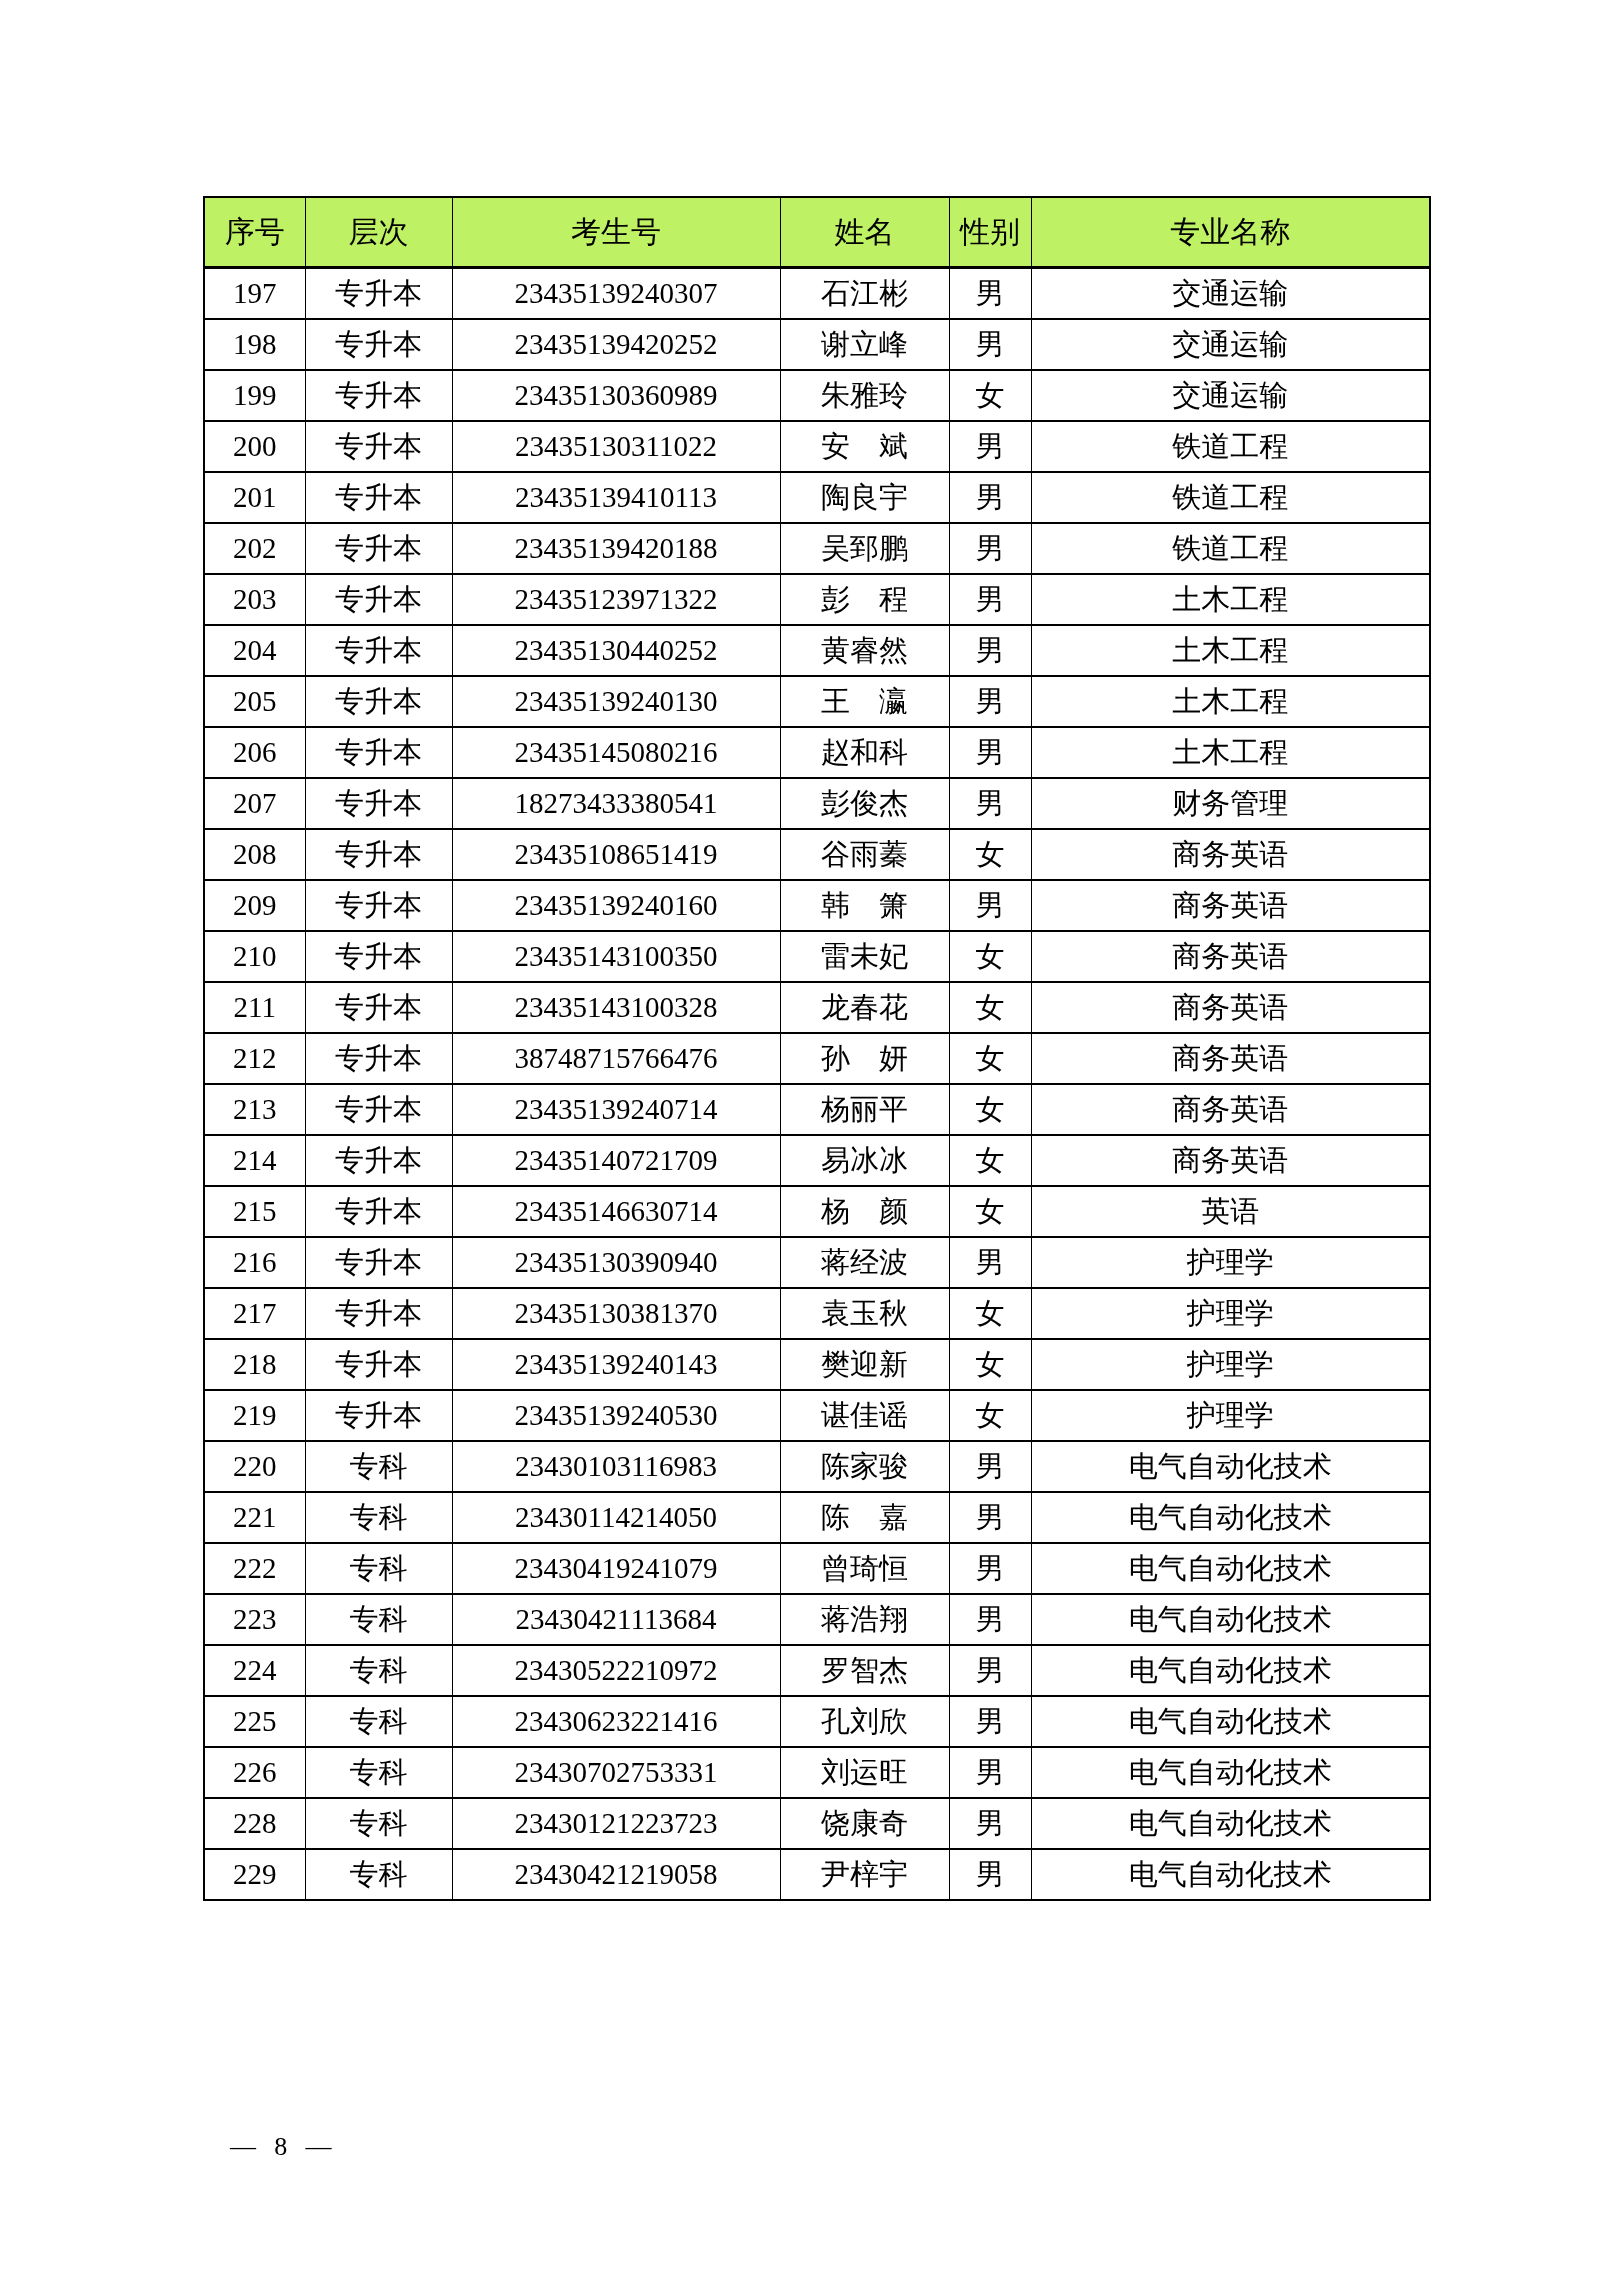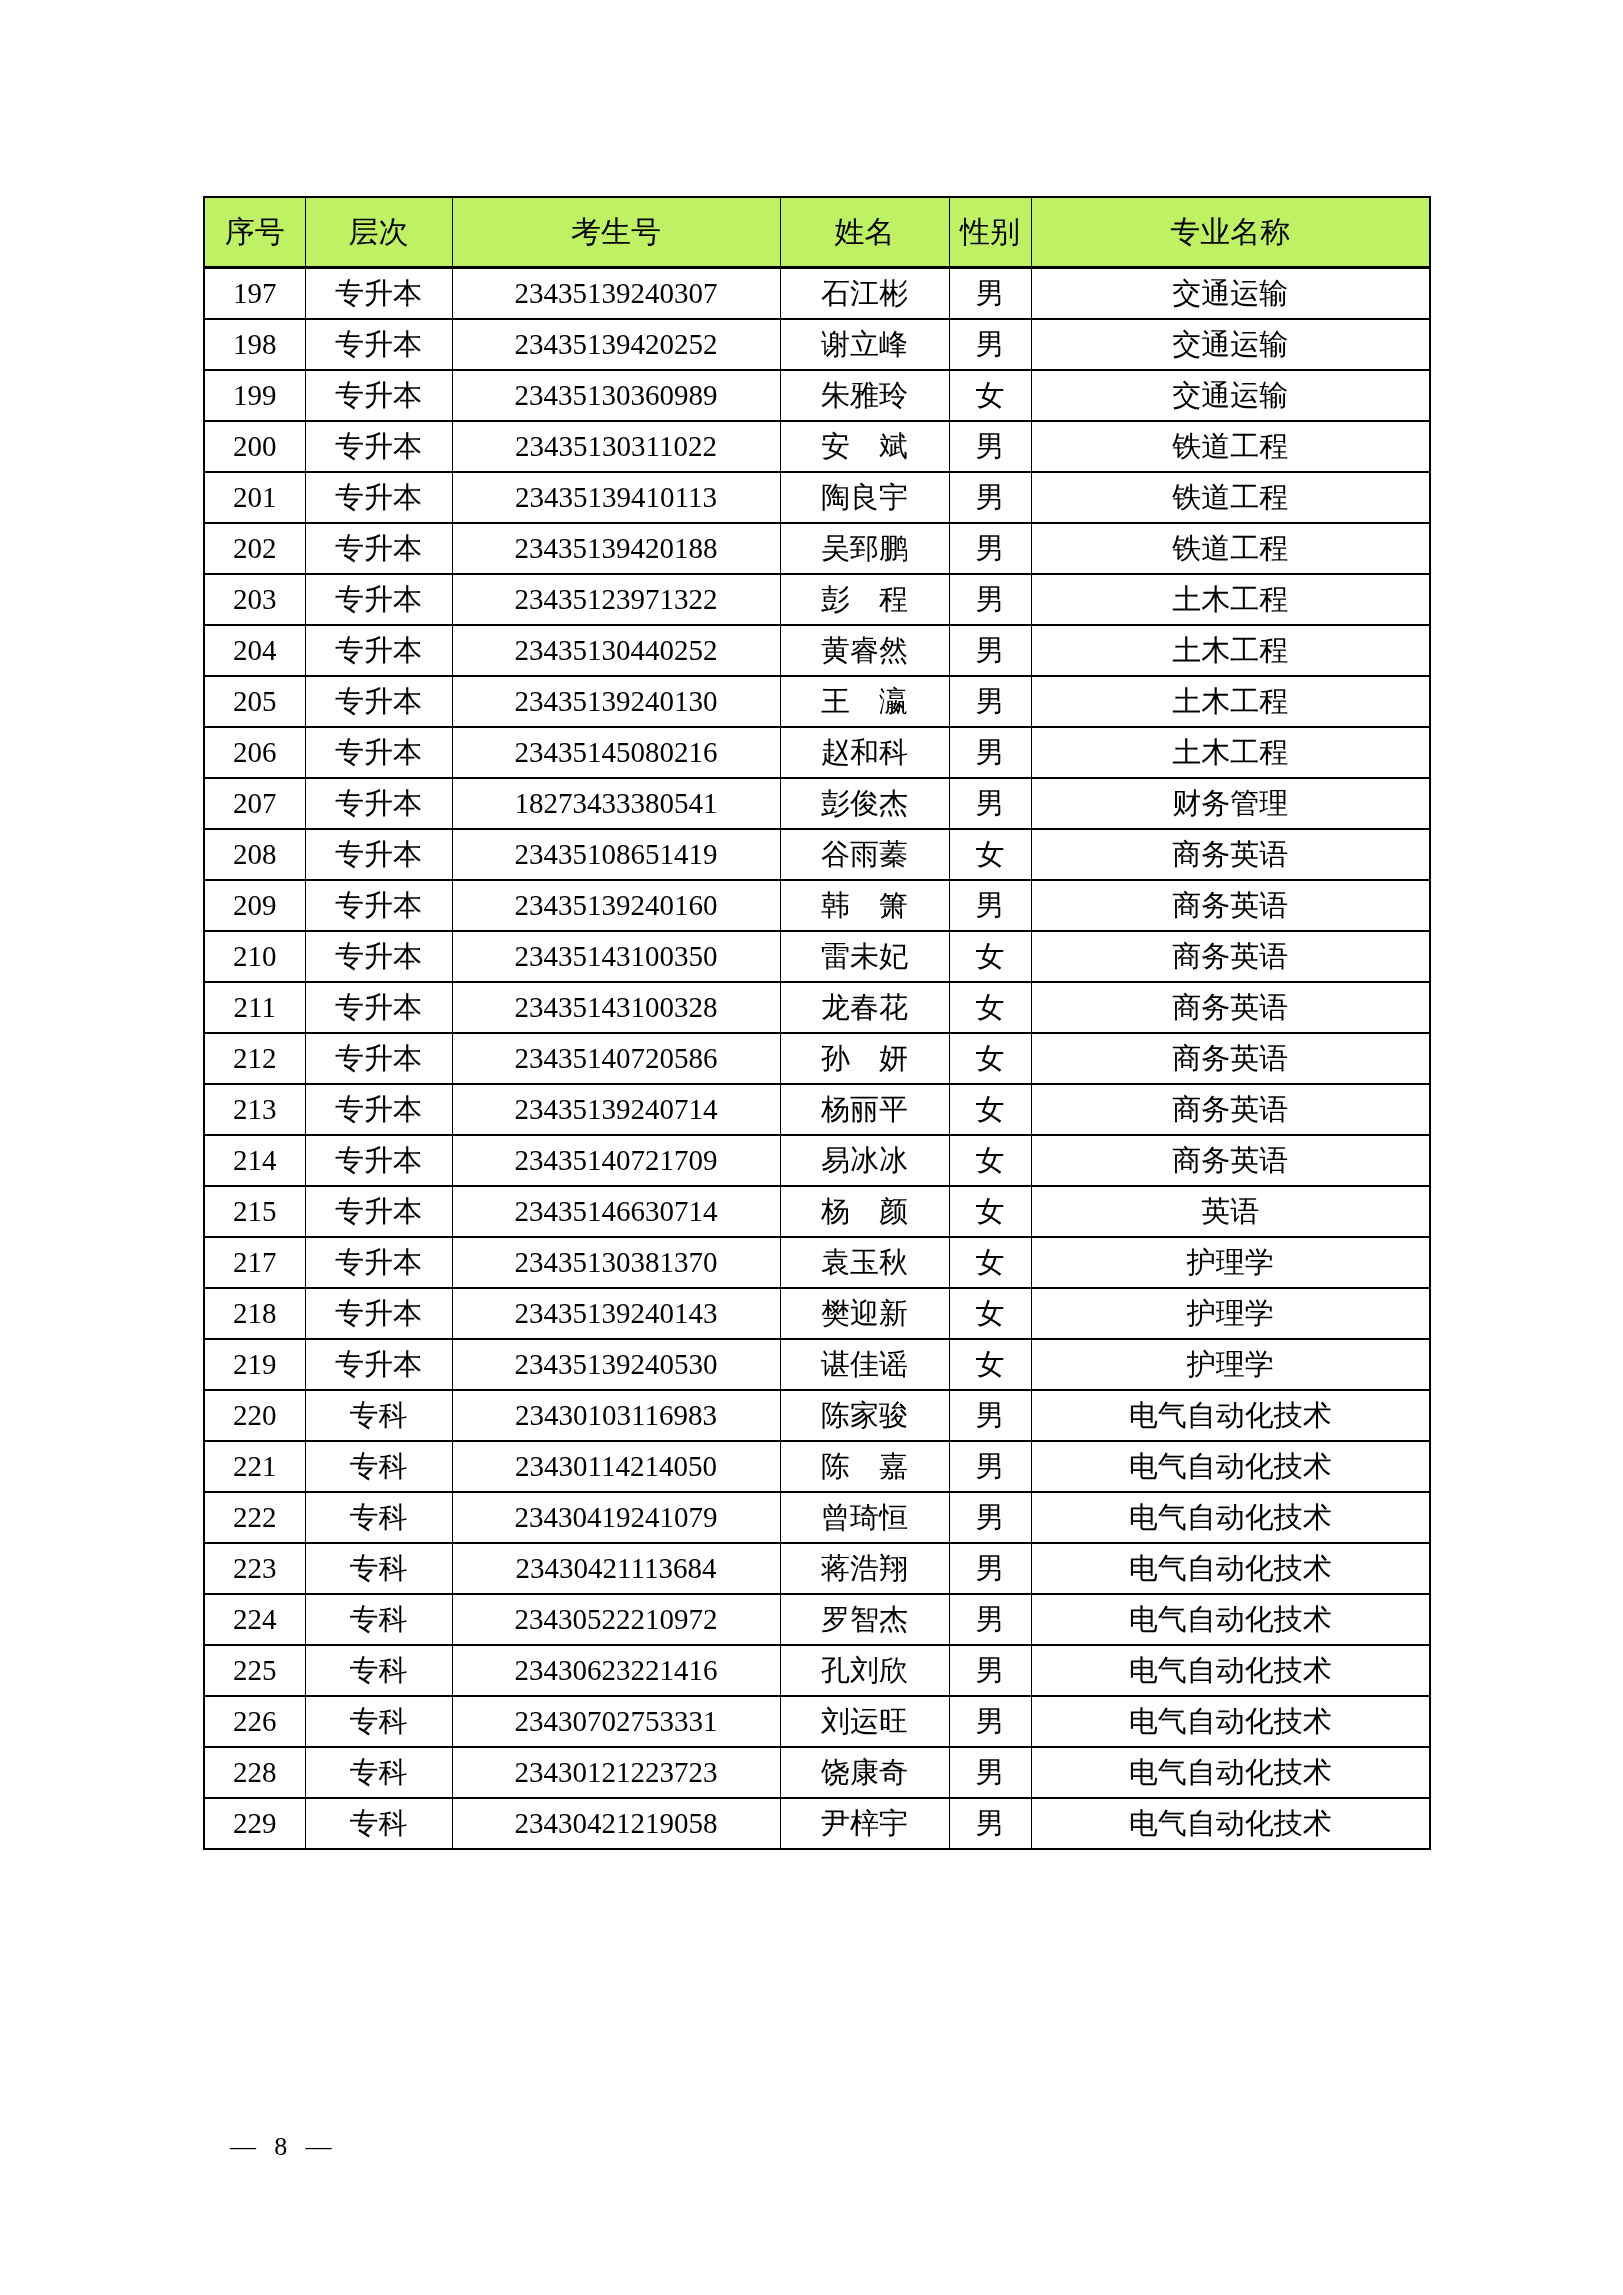--- a/index.html
+++ b/index.html
@@ -205,21 +205,21 @@
     <td class="col-serial">211</td>
     <td class="col-level">专升本</td>
     <td class="col-id">23435143100328</td>
     <td class="col-name">龙春花</td>
     <td class="col-gender">女</td>
     <td class="col-major">商务英语</td>
   </tr>
         <tr>
     <td class="col-serial">212</td>
     <td class="col-level">专升本</td>
-    <td class="col-id">23435140720586</td>
+    <td class="col-id">38748715766476</td>
     <td class="col-name">孙　妍</td>
     <td class="col-gender">女</td>
     <td class="col-major">商务英语</td>
   </tr>
         <tr>
     <td class="col-serial">213</td>
     <td class="col-level">专升本</td>
     <td class="col-id">23435139240714</td>
     <td class="col-name">杨丽平</td>
     <td class="col-gender">女</td>
@@ -235,20 +235,28 @@
   </tr>
         <tr>
     <td class="col-serial">215</td>
     <td class="col-level">专升本</td>
     <td class="col-id">23435146630714</td>
     <td class="col-name">杨　颜</td>
     <td class="col-gender">女</td>
     <td class="col-major">英语</td>
   </tr>
         <tr>
+    <td class="col-serial">216</td>
+    <td class="col-level">专升本</td>
+    <td class="col-id">23435130390940</td>
+    <td class="col-name">蒋经波</td>
+    <td class="col-gender">男</td>
+    <td class="col-major">护理学</td>
+  </tr>
+        <tr>
     <td class="col-serial">217</td>
     <td class="col-level">专升本</td>
     <td class="col-id">23435130381370</td>
     <td class="col-name">袁玉秋</td>
     <td class="col-gender">女</td>
     <td class="col-major">护理学</td>
   </tr>
         <tr>
     <td class="col-serial">218</td>
     <td class="col-level">专升本</td>

